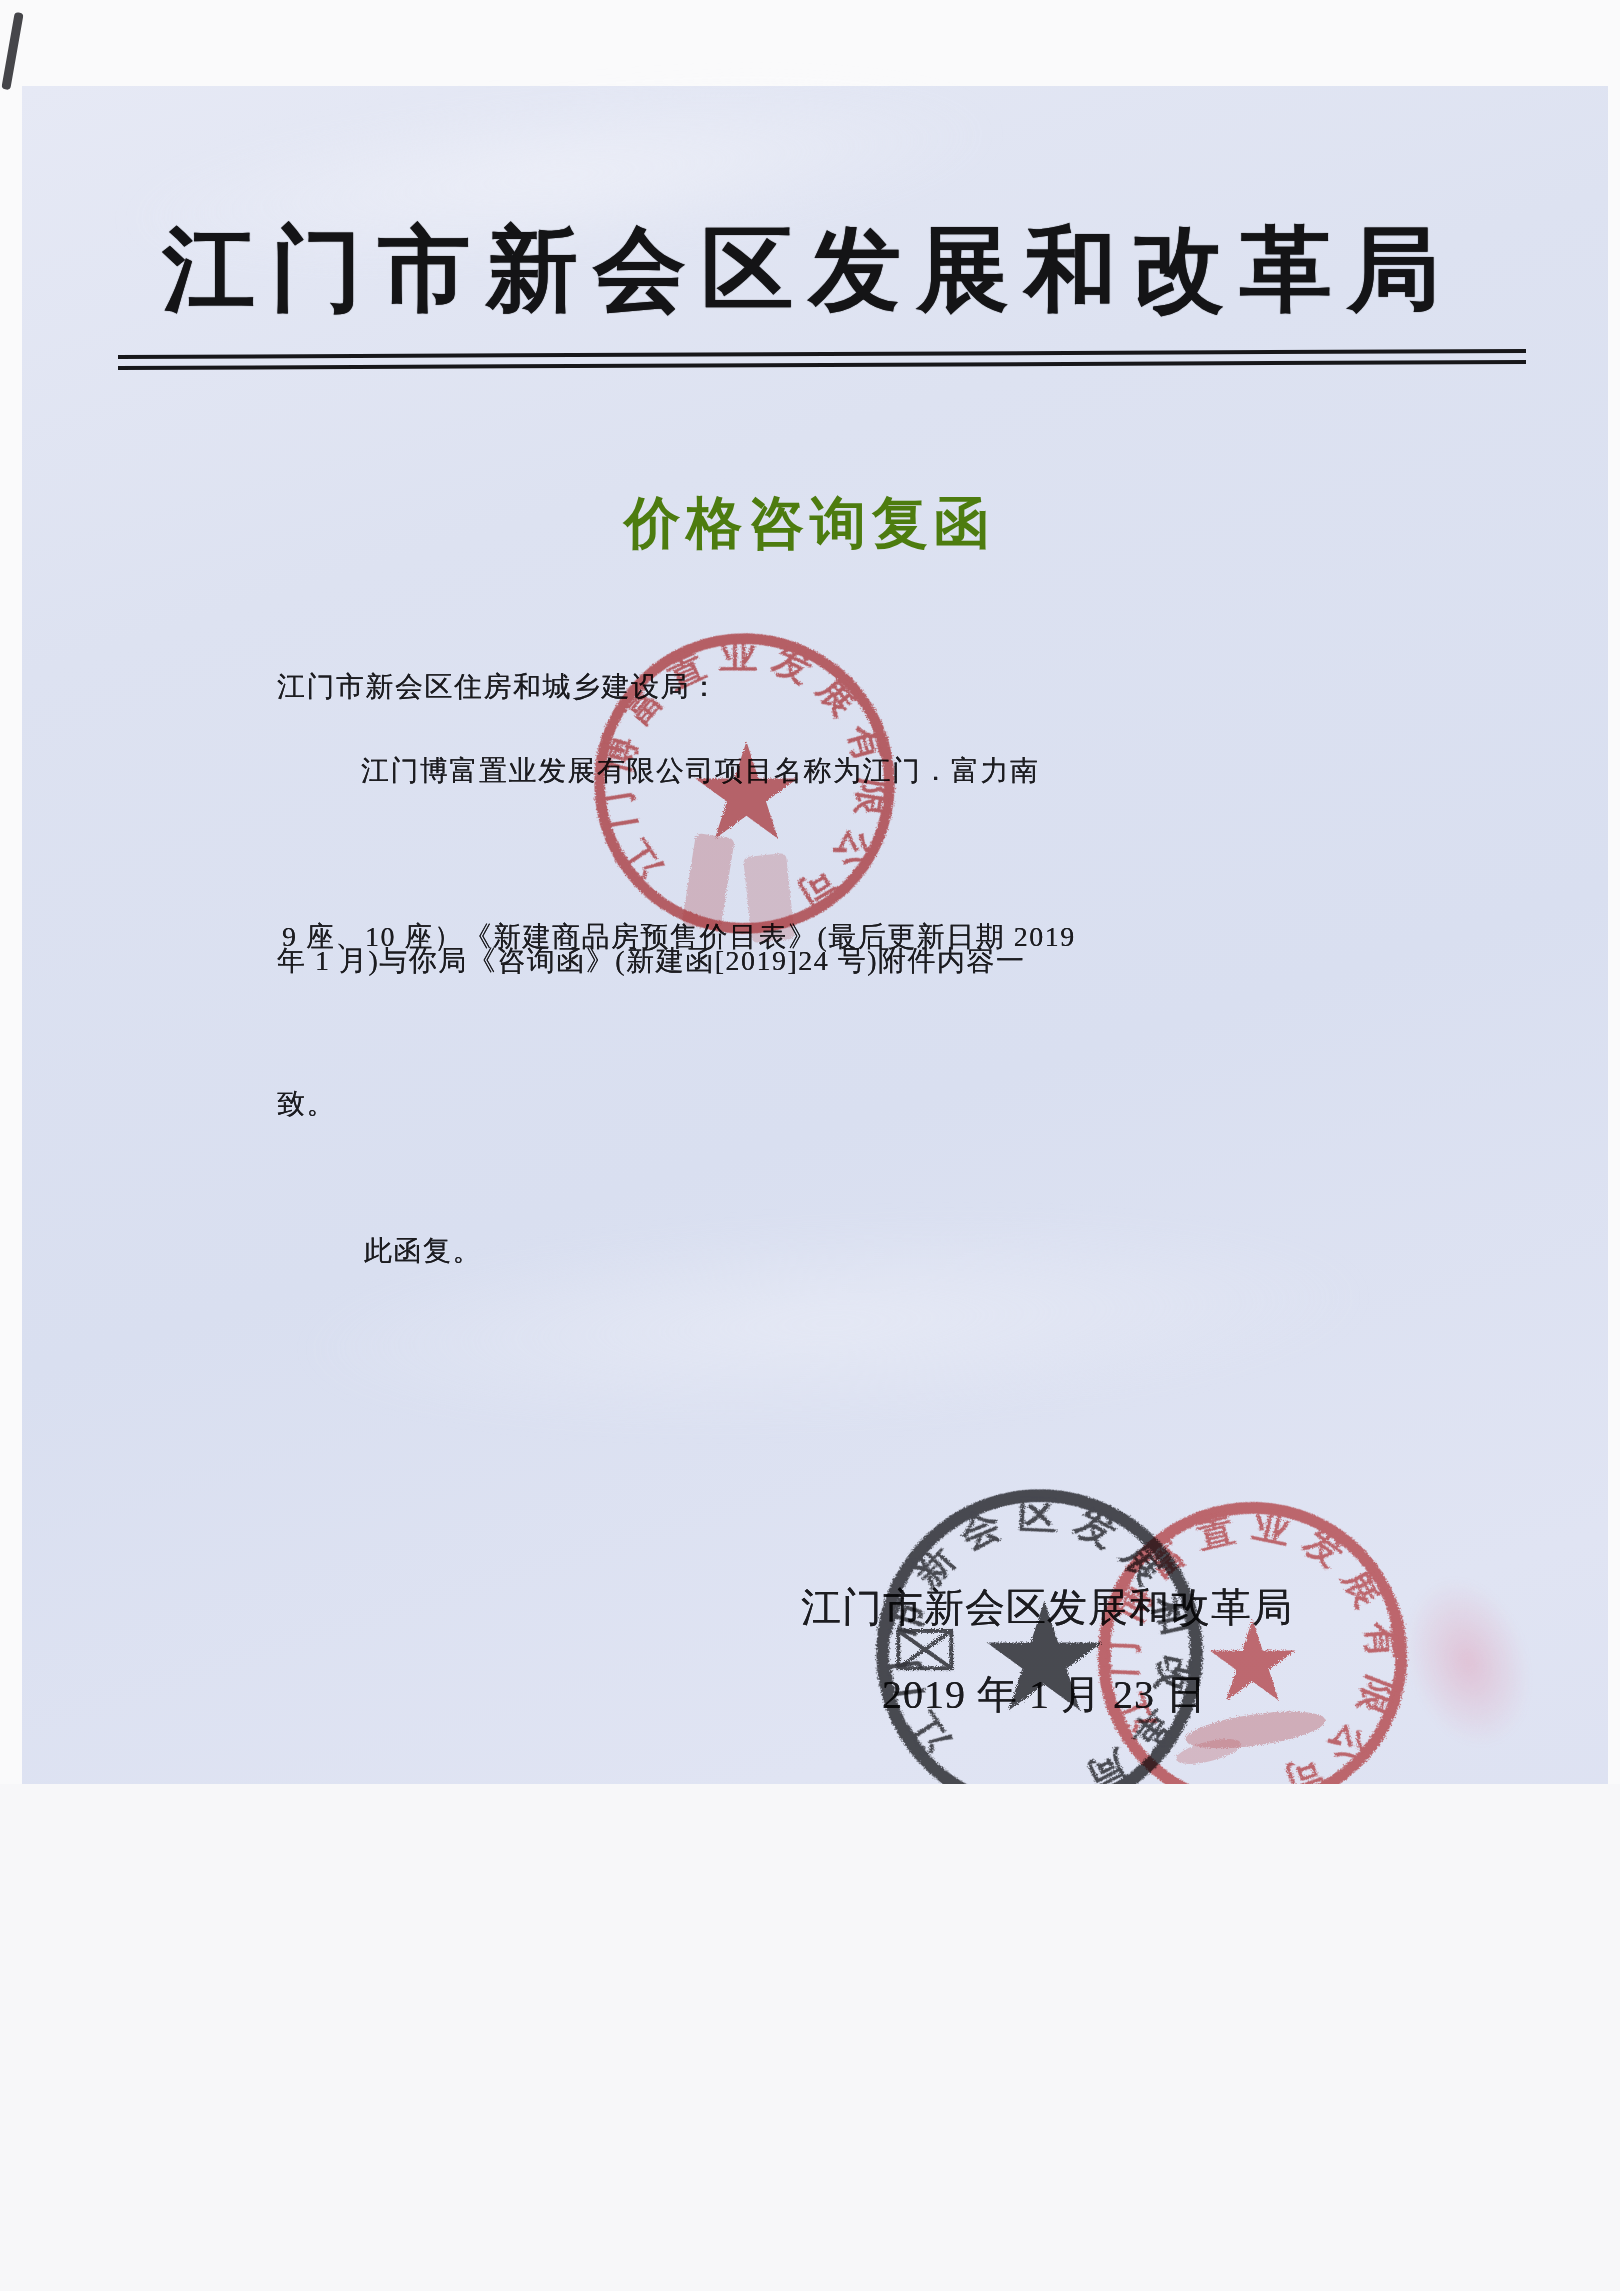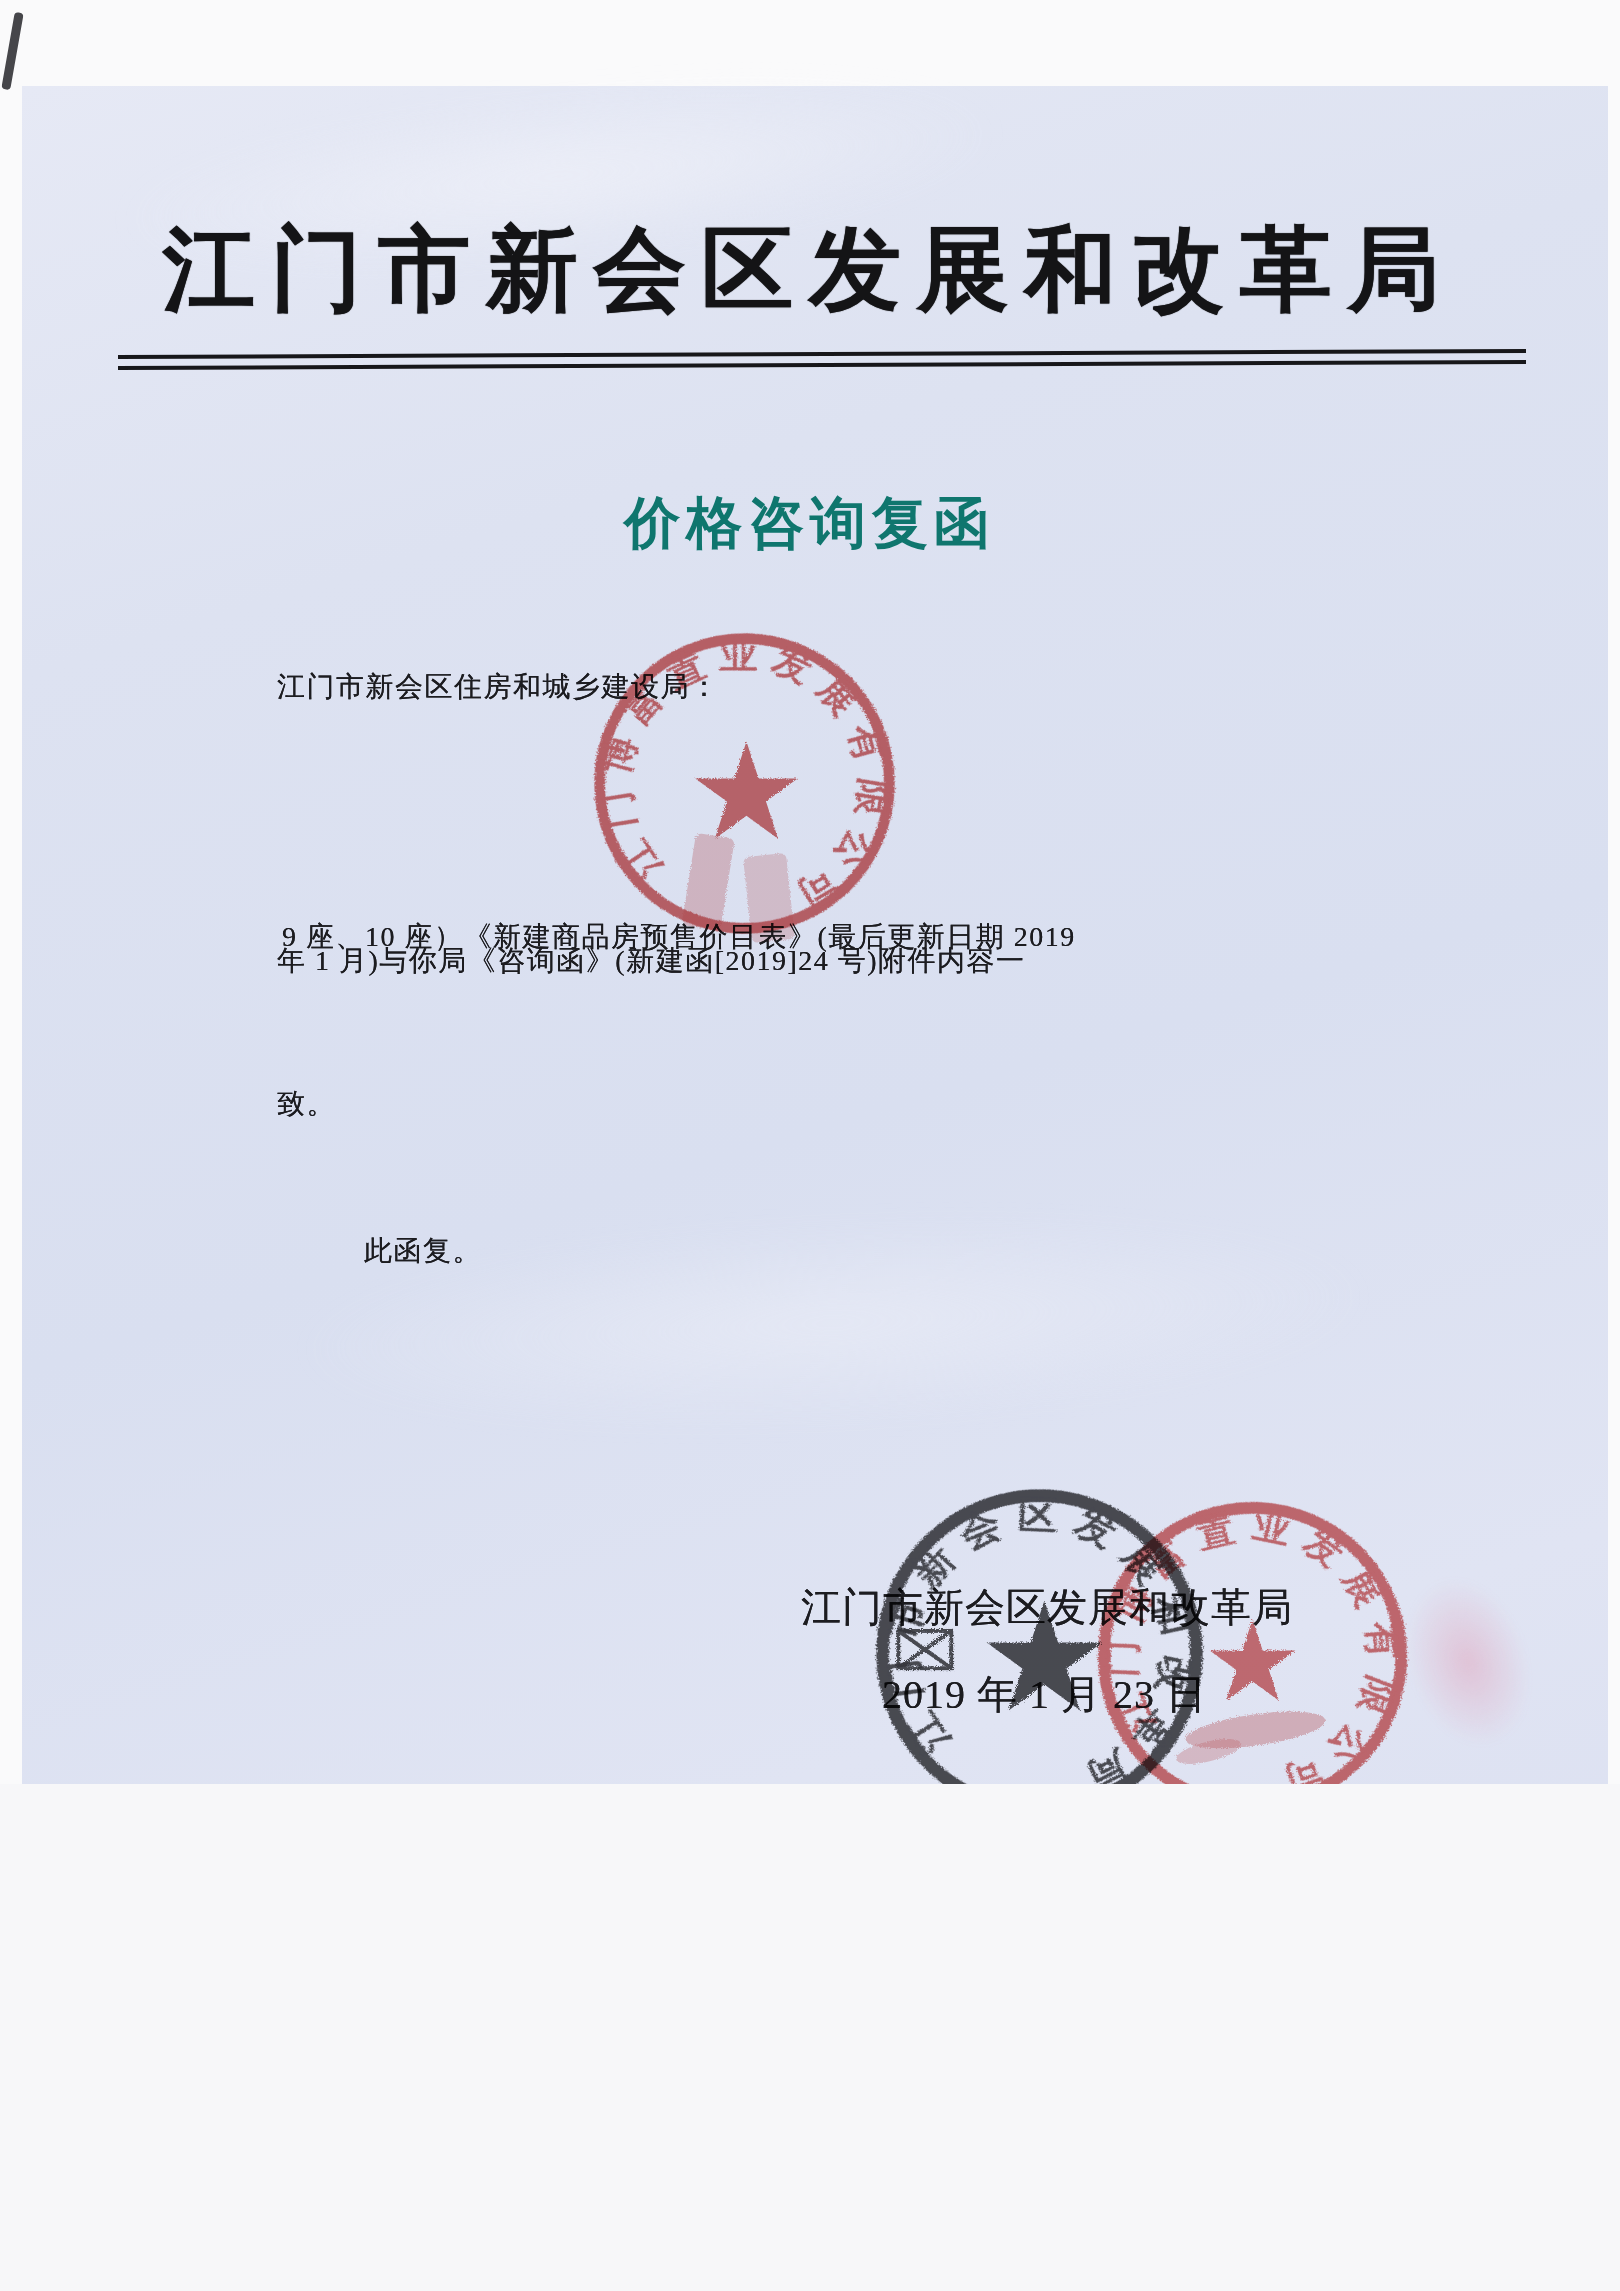--- a/index.html
+++ b/index.html
@@ -27,21 +27,21 @@
     text-shadow:0 0 1px #141416;
   }
   .rule{position:absolute;background:#17171a;height:3.9px;}
   .rule.hdr1{left:118px;top:352px;width:1408px;transform:rotate(-0.25deg);}
   .rule.hdr2{left:118px;top:363px;width:1408px;transform:rotate(-0.25deg);}
   .rule.ft1{left:123px;top:2043px;width:1404px;transform:rotate(-0.12deg);}
   .rule.ft2{left:123px;top:2053px;width:1404px;transform:rotate(-0.12deg);}
   .doc-title{
     position:absolute;left:0;top:486px;width:1620px;
     text-align:center;font-size:56px;font-weight:bold;
-    color:#0f766e;letter-spacing:5.9px;
+    color:#4d7c0f;letter-spacing:5.9px;
   }
   .bline{
     position:absolute;white-space:nowrap;
     font-size:28px;color:#1c1c20;letter-spacing:1.5px;
     text-shadow:0 0 0.5px #1c1c20;
   }
   .sig{
     position:absolute;white-space:nowrap;
     font-size:40px;color:#1c1c20;letter-spacing:1px;
     text-shadow:0 0 0.5px #1c1c20;
@@ -71,20 +71,21 @@
 
   <div class="corner-mark"></div>
 
   <div class="org-title">江门市新会区发展和改革局</div>
   <div class="rule hdr1"></div>
   <div class="rule hdr2"></div>
 
   <div class="doc-title">价格咨询复函</div>
 
   <div class="bline" style="left:277px;top:668px;">江门市新会区住房和城乡建设局：</div>
+  <div class="bline" style="left:361px;top:752px;">江门博富置业发展有限公司项目名称为江门．富力南</div>
   <div class="bline" style="left:282px;top:918px;">9 座、10 座）《新建商品房预售价目表》(最后更新日期 2019</div>
   <div class="bline" style="left:277px;top:942px;">年 1 月)与你局《咨询函》(新建函[2019]24 号)附件内容一</div>
   <div class="bline" style="left:277px;top:1085px;">致。</div>
   <div class="bline" style="left:364px;top:1232px;">此函复。</div>
 
   <div class="sig" style="left:801px;top:1580px;">江门市新会区发展和改革局</div>
   <div class="sig" style="left:882px;top:1667px;">2019 年 1 月 23 日</div>
 
   <div class="stamp" style="left:583px;top:622px;">
     <svg width="323" height="323" viewBox="0 0 330 330">

